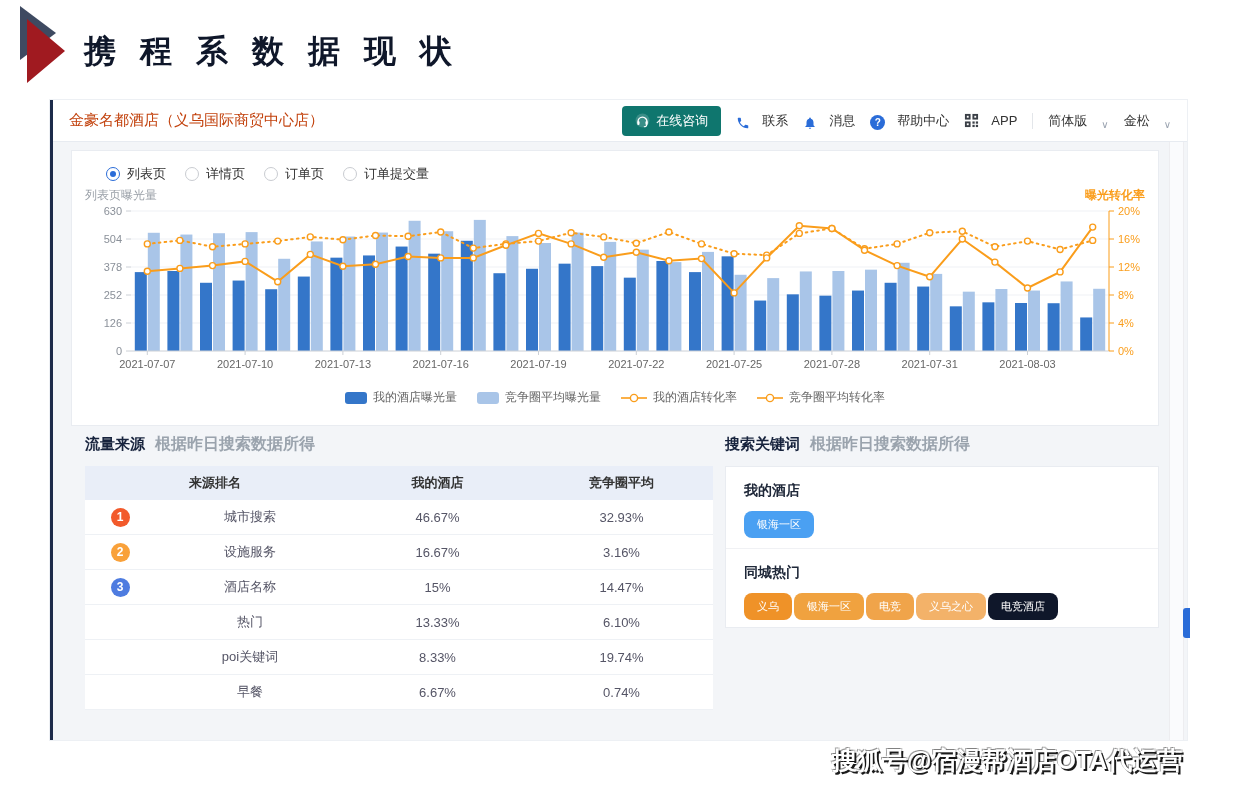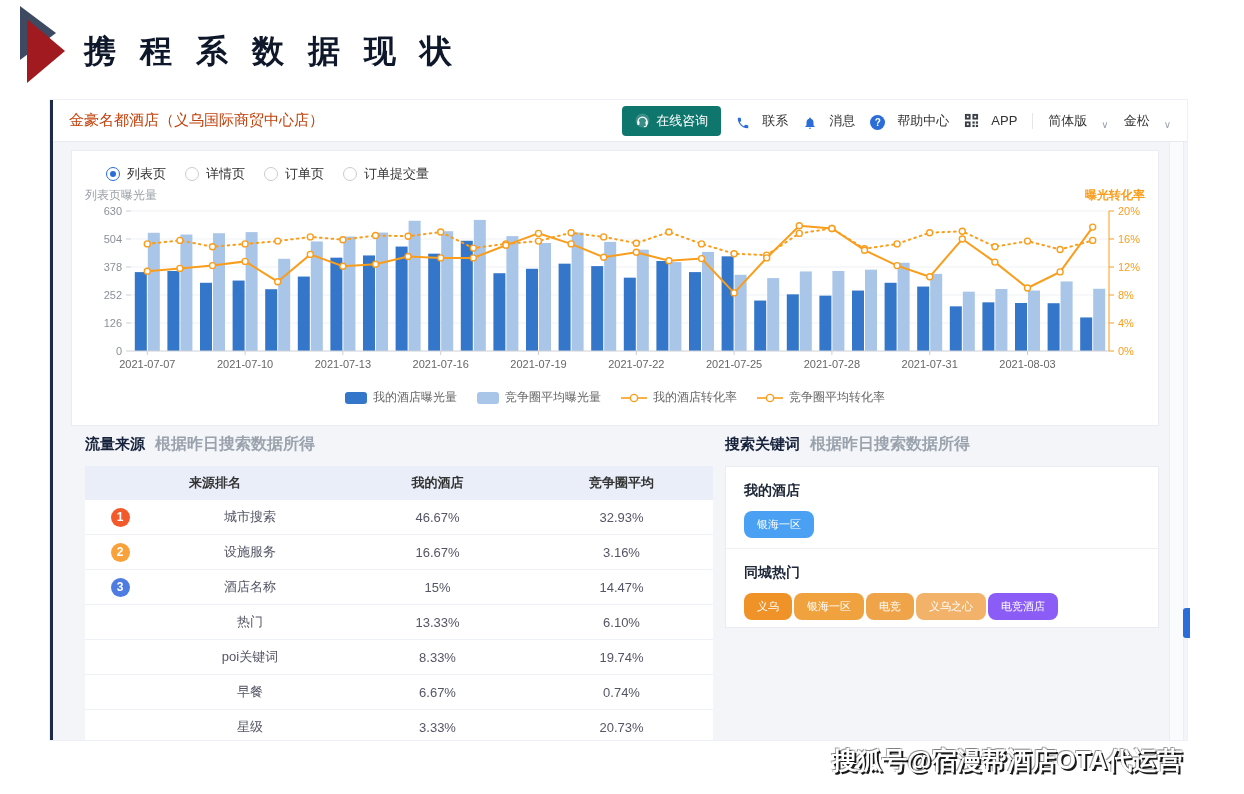--- a/index.html
+++ b/index.html
@@ -416,44 +416,38 @@
             <td>poi关键词</td>
             <td>8.33%</td>
             <td>19.74%</td>
           </tr>
           <tr>
             <td></td>
             <td>早餐</td>
             <td>6.67%</td>
             <td>0.74%</td>
           </tr>
-          <tr>
-            <td></td>
-            <td>星级</td>
-            <td>3.33%</td>
-            <td>20.73%</td>
-          </tr>
         </tbody>
     </table>
   </div>
 
   <div class="keywords-section">
     <div class="sec-title">
       <b>搜索关键词</b>
       <span class="sub">根据昨日搜索数据所得</span>
     </div>
     <div class="kw-card">
       <div class="kw-sub">
         <div class="kw-label">我的酒店</div>
         <div id="myHotelTags"><span class="tag" style="background: rgb(74, 160, 242);">银海一区</span></div>
       </div>
       <div class="kw-divider"></div>
       <div class="kw-sub">
         <div class="kw-label">同城热门</div>
-        <div id="cityHotTags"><span class="tag" style="background: rgb(239, 146, 40);">义乌</span><span class="tag" style="background: rgb(240, 162, 63);">银海一区</span><span class="tag" style="background: rgb(240, 164, 74);">电竞</span><span class="tag" style="background: rgb(243, 178, 105);">义乌之心</span><span class="tag" style="background: #8b5cf6;">电竞酒店</span></div>
+        <div id="cityHotTags"><span class="tag" style="background: rgb(239, 146, 40);">义乌</span><span class="tag" style="background: rgb(240, 162, 63);">银海一区</span><span class="tag" style="background: rgb(240, 164, 74);">电竞</span><span class="tag" style="background: rgb(243, 178, 105);">义乌之心</span><span class="tag" style="background: #0f172a;">电竞酒店</span></div>
       </div>
     </div>
   </div>
 
   <div class="scroll-strip"></div>
 </div>
 
 <div class="side-handle"></div>
 <div class="watermark">搜狐号@宿漫帮酒店OTA代运营</div>
 

